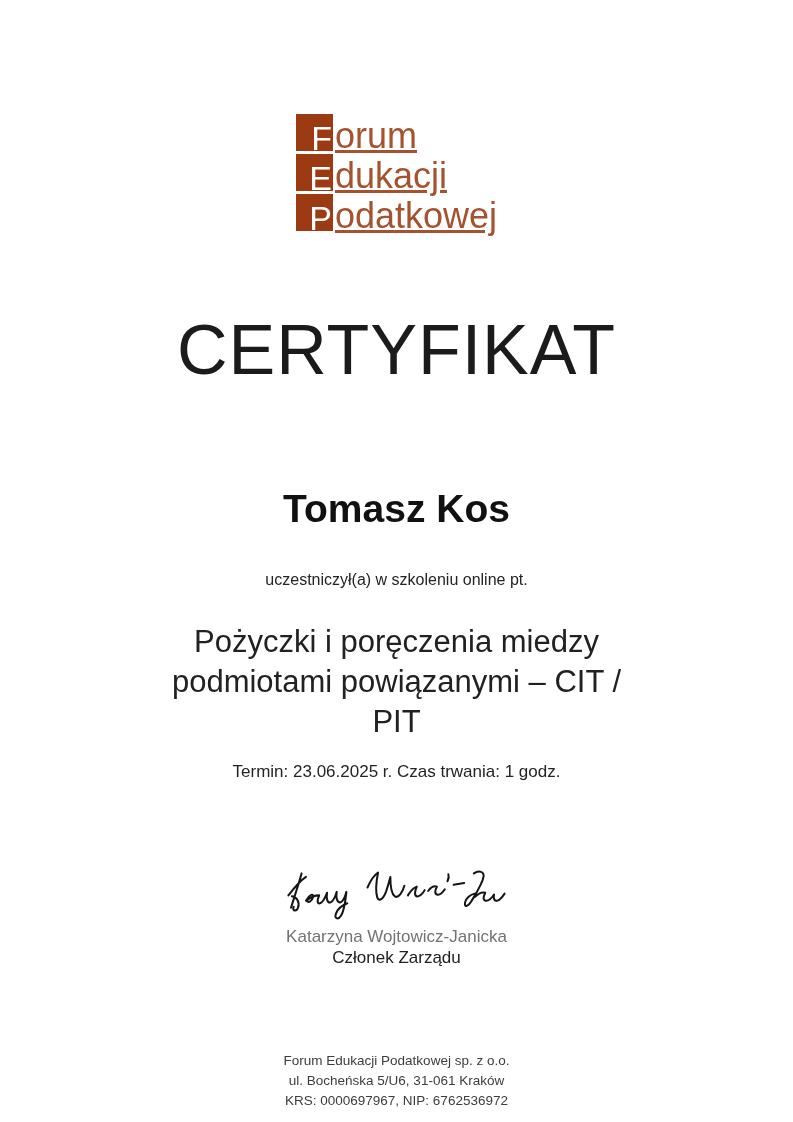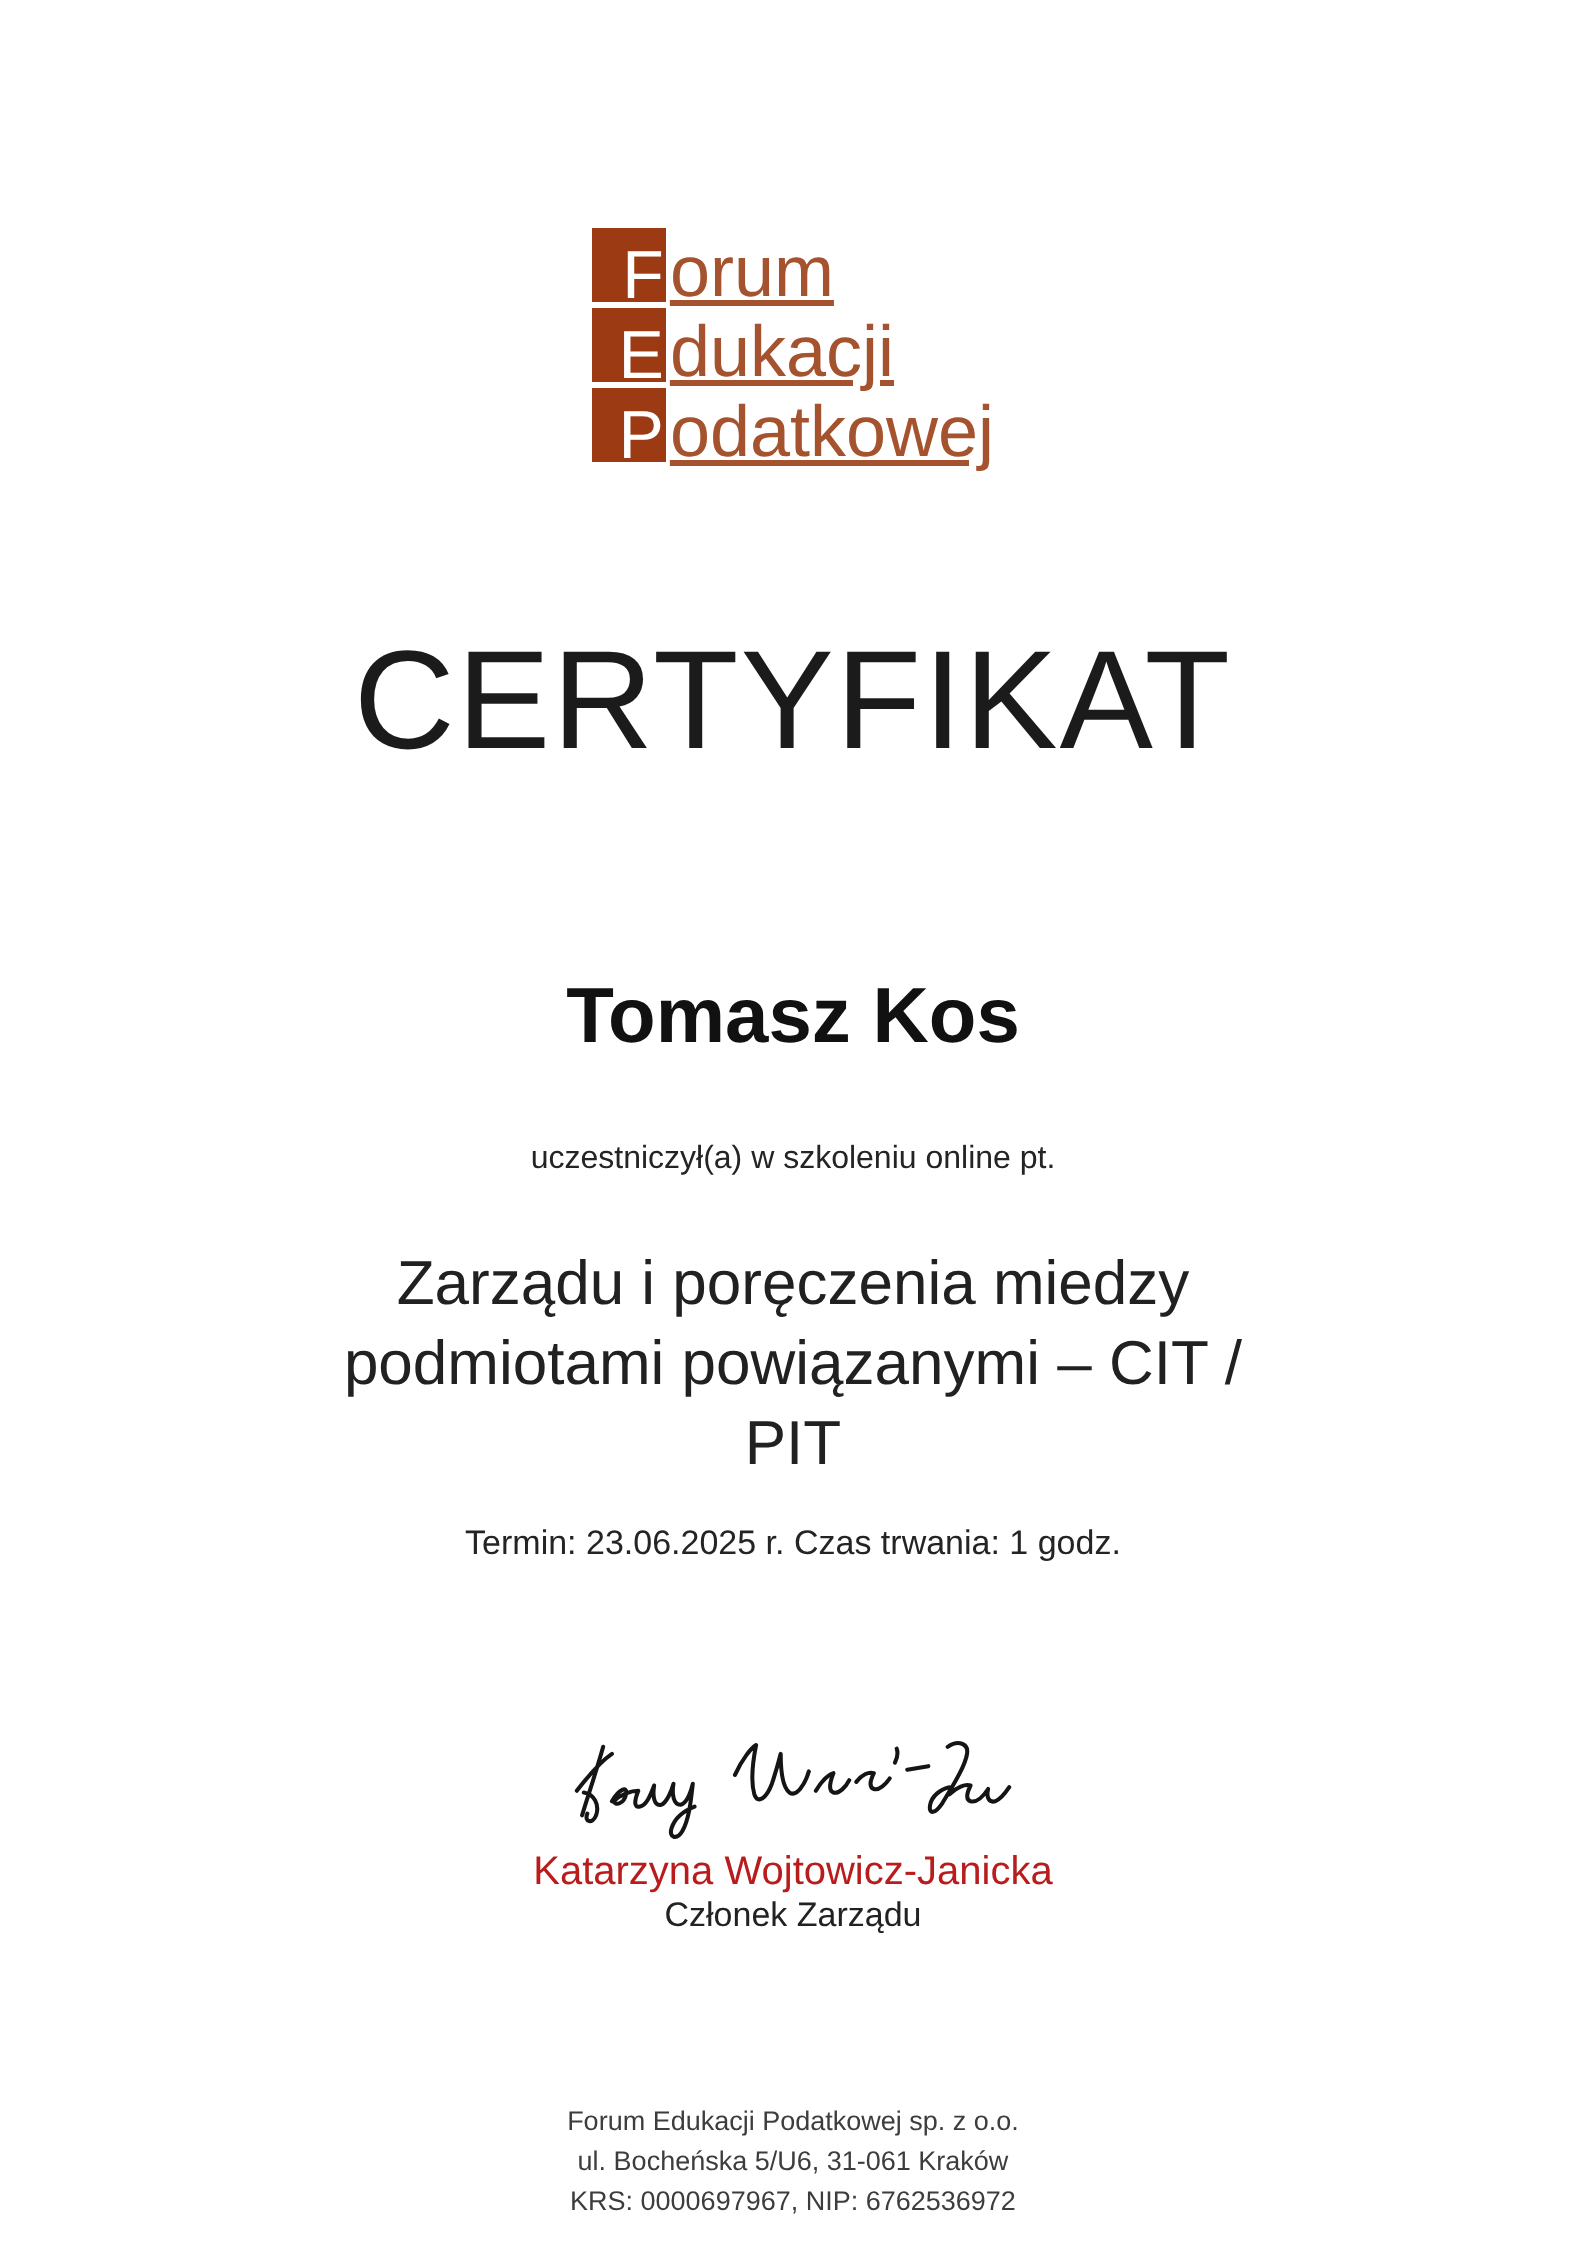--- a/index.html
+++ b/index.html
@@ -98,23 +98,23 @@
   
   .signature-block {
     margin-top: 84px;
     display: flex;
     flex-direction: column;
     align-items: center;
   }
   .signature-svg { display: block; }
   .sig-name {
     margin-top: 5px;
-    font-size: 20px;
+    font-size: 17px;
     line-height: 21px;
-    color: #b91c1c;
+    color: #737373;
     text-align: center;
   }
   .sig-role {
     font-size: 17px;
     line-height: 21px;
     color: #222222;
     text-align: left;
   }
 
   
@@ -152,21 +152,21 @@
     </div>
   </div>
 
   <div class="cert-title">CERTYFIKAT</div>
 
   <div class="recipient">Tomasz Kos</div>
 
   <div class="participated">uczestniczył(a) w szkoleniu online pt.</div>
 
   <div class="course-title">
-    <div>Zarządu i poręczenia miedzy</div>
+    <div>Pożyczki i poręczenia miedzy</div>
     <div>podmiotami powiązanymi – CIT /</div>
     <div>PIT</div>
   </div>
 
   <div class="termin">Termin: 23.06.2025 r. Czas trwania: 1 godz.</div>
 
   <div class="signature-block">
     <svg class="signature-svg" width="225" height="53" viewBox="0 0 256 60" fill="none" stroke="#151515" stroke-width="2.3" stroke-linecap="round" stroke-linejoin="round">
       <path d="M20,6 C17,17 12,32 8,45
                M5,31 C12,22 19,14 25,10

